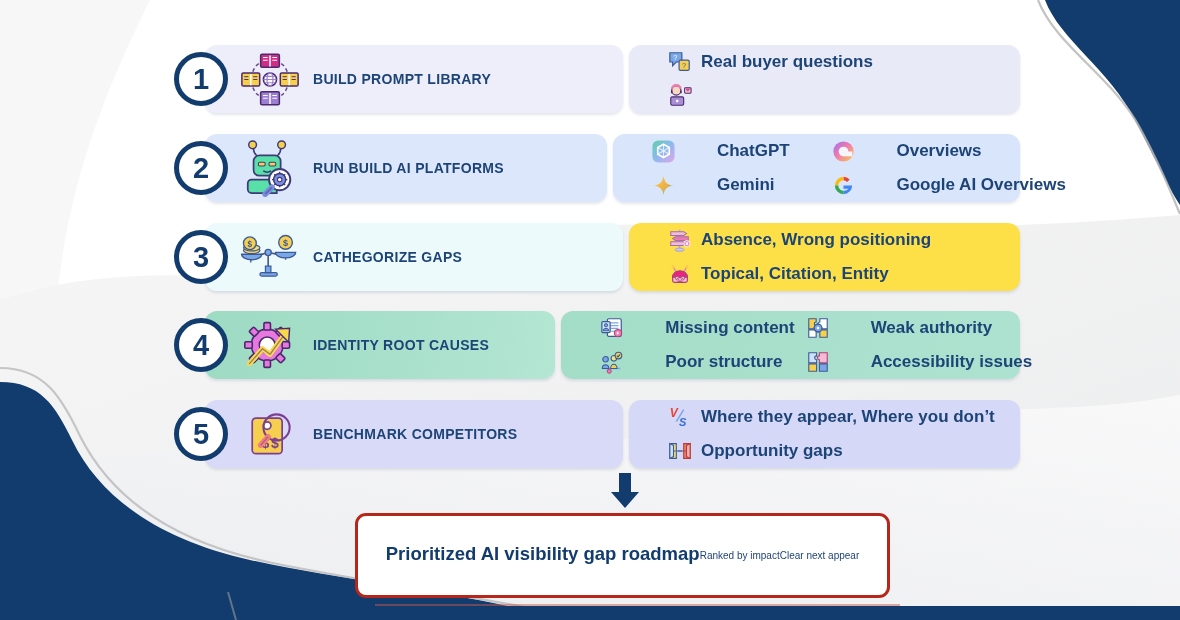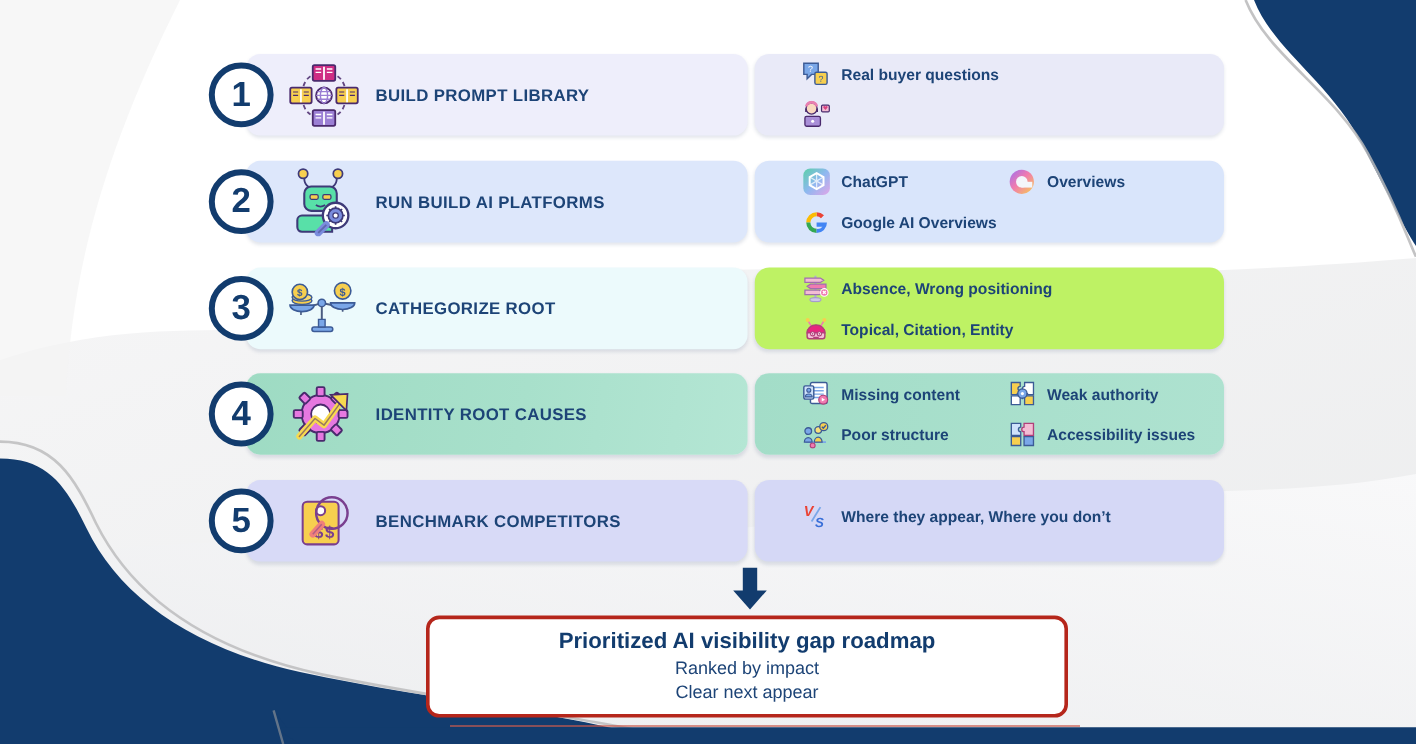--- a/index.html
+++ b/index.html
@@ -78,48 +78,48 @@
 
   
   .sub-line { display: flex; align-items: center; }
   .sub-item { display: flex; align-items: center; }
   .sub-icon {
     width: 26px; height: 26px;
     flex: 0 0 auto;
     display: flex; align-items: center; justify-content: center;
   }
   .sub-label {
-    font-size: 13px;
+    font-size: 17px;
     font-weight: bold;
     color: #1d4477;
     white-space: nowrap;
     margin-left: 8px;
   }
-  .two-col .sub-item { width: 50%; }
+  .two-col .sub-item { width: 50%; gap: 32px; }
 
   
   #down-arrow { position: absolute; left: 608px; top: 473px; z-index: 3; }
 
   
   #callout {
     position: absolute;
     left: 355px; top: 513px;
     width: 535px; height: 85px;
     background: #ffffff;
     border: 3.5px solid #b5261b;
     border-radius: 11px;
-    display: flex; flex-direction: column;
+    display: flex; flex-direction: row;
     align-items: center; justify-content: center;
     z-index: 3;
   }
   #callout .c-title {
     font-size: 18.5px; font-weight: bold; color: #123c6e;
     margin-bottom: 3px;
   }
-  #callout .c-sub { font-size: 15px; color: #1d4477; line-height: 1.35; }
+  #callout .c-sub { font-size: 10px; color: #1d4477; line-height: 1.35; }
 </style>
 </head>
 <body>
 
 <svg id="bg-decor" viewBox="0 0 1180 620" preserveAspectRatio="none">
   <defs>
     <linearGradient id="gGrey1" x1="0" y1="0" x2="1" y2="1">
       <stop offset="0" stop-color="#f4f4f5"></stop>
         <stop offset="1" stop-color="#e8e9ea"></stop>
     </linearGradient>
@@ -287,20 +287,35 @@
               <path d="M13,13 L22,13 L22,20 L13,20 Z" fill="#e7ecf6" opacity="0"></path>
             </svg>
           </span>
           <span class="sub-label">Overviews</span>
         </div>
       </div>
       <div class="sub-line">
         <div class="sub-item">
           <span class="sub-icon">
             <svg viewBox="0 0 26 26" width="25" height="25">
+              <defs>
+                  <linearGradient id="gem" x1="0" y1="0" x2="1" y2="1">
+                <stop offset="0" stop-color="#f7cf4f"></stop>
+                    <stop offset=".55" stop-color="#f0b040"></stop>
+                    <stop offset="1" stop-color="#3ac9e0"></stop>
+              </linearGradient>
+                </defs>
+              <path d="M13,3 C14,9.6 17,12.3 23.4,13 C17,13.7 14,16.4 13,23 C12,16.4 9,13.7 2.6,13 C9,12.3 12,9.6 13,3 Z" fill="url(#gem)"></path>
+            </svg>
+          </span>
+          <span class="sub-label">Gemini</span>
+        </div>
+        <div class="sub-item">
+          <span class="sub-icon">
+            <svg viewBox="0 0 26 26" width="25" height="25">
               <path d="M13,4 a9,9 0 0 1 6.4,2.7 l-2.6,2.6 A5.4,5.4 0 0 0 13,7.6 Z" fill="#ea4335"></path>
               <path d="M4,13 a9,9 0 0 1 9,-9 v3.6 A5.4,5.4 0 0 0 7.6,13 Z" fill="#fbbc05"></path>
               <path d="M13,22 a9,9 0 0 1 -9,-9 h3.6 A5.4,5.4 0 0 0 13,18.4 Z" fill="#34a853"></path>
               <path d="M13,22 a9,9 0 0 0 9,-9 h-9 v3.5 h5.1 A5.4,5.4 0 0 1 13,18.4 Z" fill="#4285f4"></path>
             </svg>
           </span>
           <span class="sub-label">Google AI Overviews</span>
         </div>
       </div>
     </div>
@@ -325,23 +340,23 @@
             <circle cx="13" cy="14" r="7" fill="#f7cf4f" stroke="#3c5b96" stroke-width="1.5"></circle>
             <text x="13" y="18" font-size="9" font-weight="bold" fill="#3c5b96" text-anchor="middle" font-family="Liberation Sans, sans-serif">$</text>
           </g>
 
           <path d="M52,28 v4" stroke="#4a5b80" stroke-width="1.5"></path>
           <path d="M41,24 h22 a11,6 0 0 1 -22,0 z" fill="#7aa7e8" stroke="#3c5b96" stroke-width="1.5"></path>
           <circle cx="52" cy="13" r="7.5" fill="#f7cf4f" stroke="#3c5b96" stroke-width="1.5"></circle>
           <text x="52" y="17.5" font-size="10" font-weight="bold" fill="#3c5b96" text-anchor="middle" font-family="Liberation Sans, sans-serif">$</text>
         </svg>
       </div>
-      <div class="row-title">CATHEGORIZE ROOT</div>
-    </div>
-    <div class="row-right" style="background:#bef264">
+      <div class="row-title">CATHEGORIZE GAPS</div>
+    </div>
+    <div class="row-right" style="background:#fde047">
       <div class="sub-line" style="margin-bottom:8px">
         <div class="sub-item">
           <span class="sub-icon">
             <svg viewBox="0 0 26 26" width="24" height="24">
               <path d="M12.5,2 v21" stroke="#b0a8d8" stroke-width="1.8"></path>
               <path d="M3,4 h14 l3,2 l-3,2 h-14 z" fill="#f3bcd4" stroke="#a06fae" stroke-width="1.1"></path>
               <path d="M22,9.5 h-14 l-3,2 l3,2 h14 z" fill="#f07ab0" stroke="#a06fae" stroke-width="1.1"></path>
               <path d="M3,15 h13 l3,2 l-3,2 h-13 z" fill="#f3bcd4" stroke="#a06fae" stroke-width="1.1"></path>
               <ellipse cx="12.5" cy="23.5" rx="5" ry="1.8" fill="#cfc8e8" stroke="#a59ccd" stroke-width="1"></ellipse>
               <circle cx="20.5" cy="17" r="3.4" fill="#f07ab0" stroke="#fff" stroke-width="1"></circle>
@@ -489,20 +504,36 @@
           <span class="sub-icon">
             <svg viewBox="0 0 26 26" width="24" height="24">
               <text x="2" y="13" font-size="13" font-weight="bold" font-style="italic" fill="#ea4335" font-family="Liberation Sans, sans-serif">V</text>
               <path d="M9,18 L17,5" stroke="#7aa7e8" stroke-width="1.6"></path>
               <text x="12" y="23" font-size="12" font-weight="bold" font-style="italic" fill="#3a6fd8" font-family="Liberation Sans, sans-serif">S</text>
             </svg>
           </span>
           <span class="sub-label">Where they appear, Where you don’t</span>
         </div>
       </div>
+      <div class="sub-line">
+        <div class="sub-item">
+          <span class="sub-icon">
+            <svg viewBox="0 0 26 26" width="24" height="24">
+              <path d="M2,5 h7 v16 h-7 z" fill="#f7e07a" stroke="#3c5b96" stroke-width="1.2"></path>
+              <path d="M2,5 l4,2 v12 l-4,2 z" fill="#cfe2fb" stroke="#3c5b96" stroke-width="1.2"></path>
+              <circle cx="7.5" cy="13" r=".9" fill="#3c5b96"></circle>
+              <path d="M24,5 h-7 v16 h7 z" fill="#f0807a" stroke="#b33c35" stroke-width="1.2"></path>
+              <path d="M24,5 l-4,2 v12 l4,2 z" fill="#f6b3ae" stroke="#b33c35" stroke-width="1.2"></path>
+              <circle cx="18.5" cy="13" r=".9" fill="#b33c35"></circle>
+              <path d="M10,13 h6" stroke="#3c5b96" stroke-width="1.5"></path>
+            </svg>
+          </span>
+          <span class="sub-label">Opportunity gaps</span>
+        </div>
+      </div>
     </div>
   </div>
 
   <svg id="down-arrow" width="34" height="36" viewBox="0 0 34 36">
     <path d="M11,0 h12 v19 h8 L17,35 L3,19 h8 z" fill="#123c6e"></path>
   </svg>
 
   <div id="callout">
     <div class="c-title">Prioritized AI visibility gap roadmap</div>
     <div class="c-sub">Ranked by impact</div>

